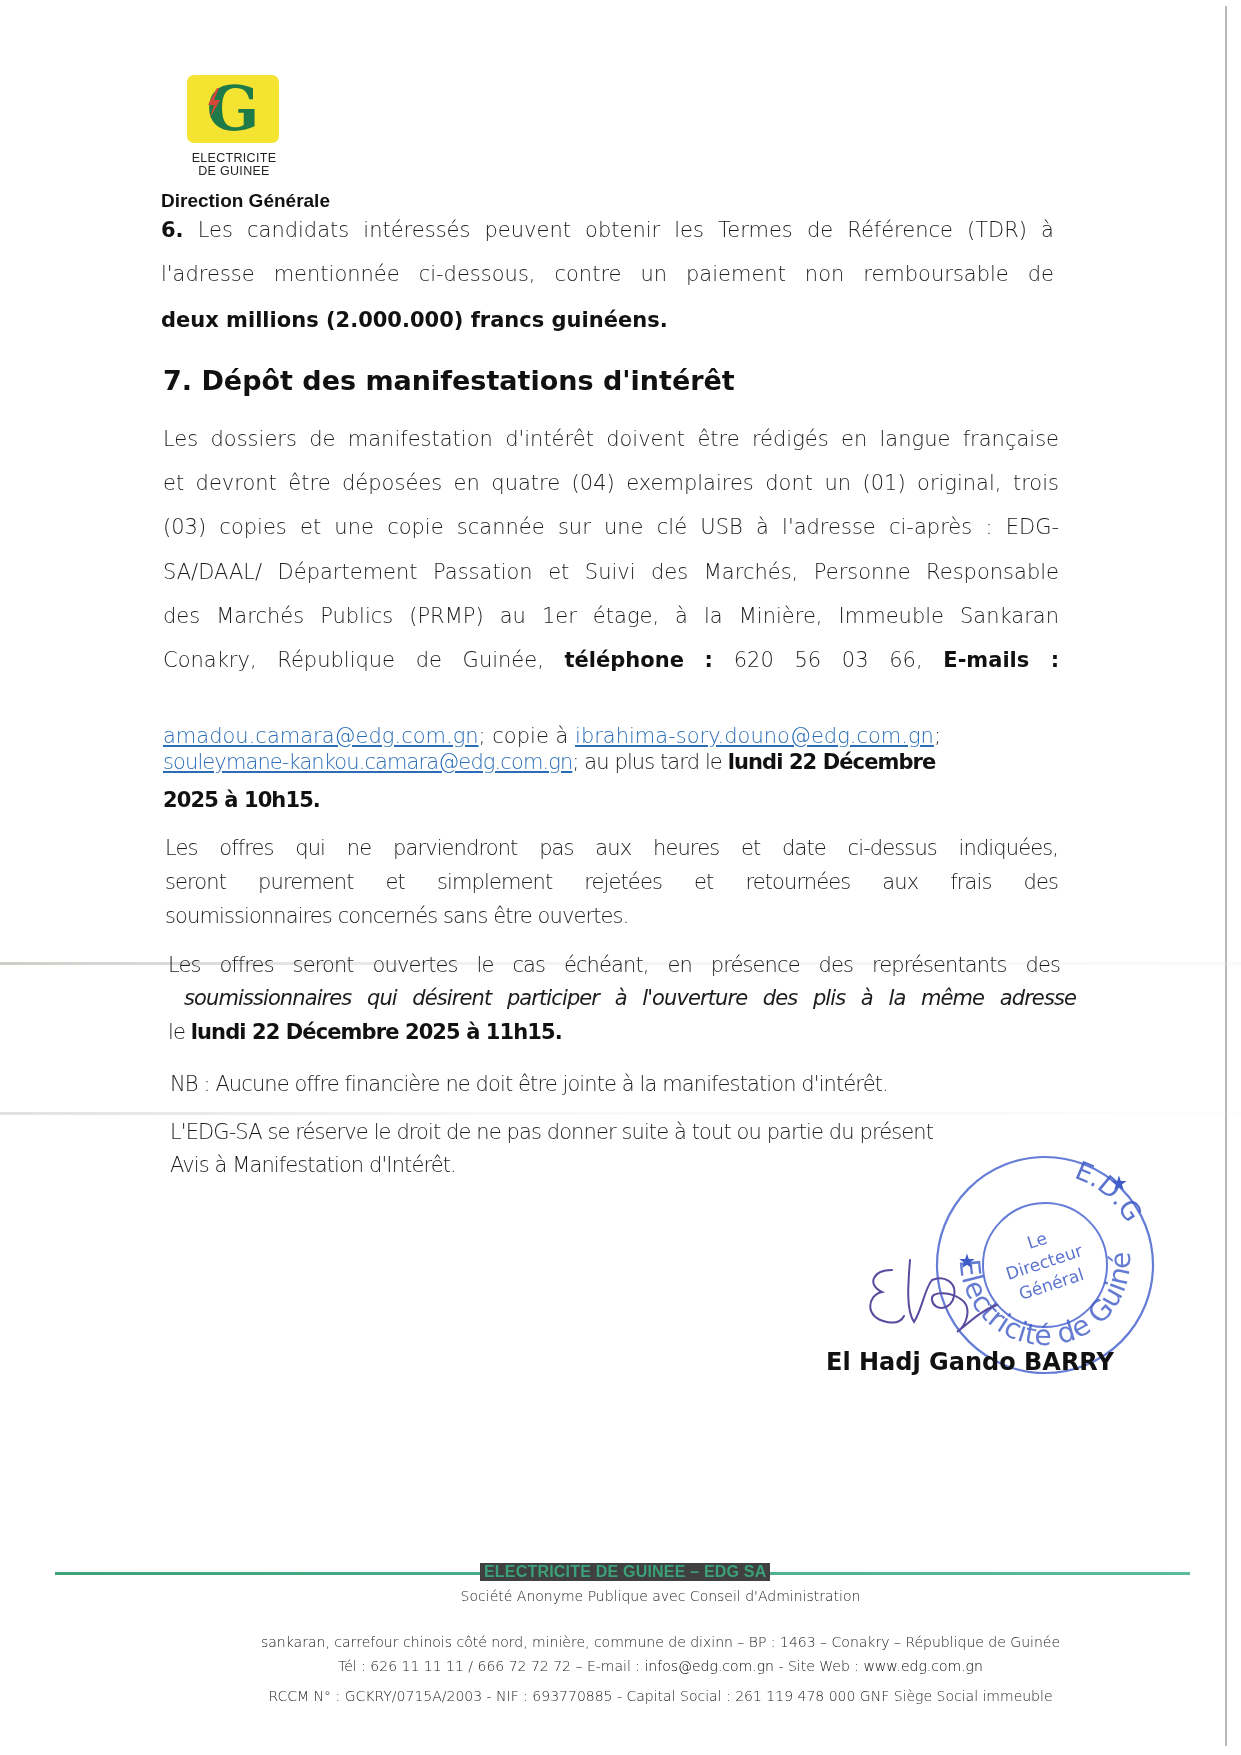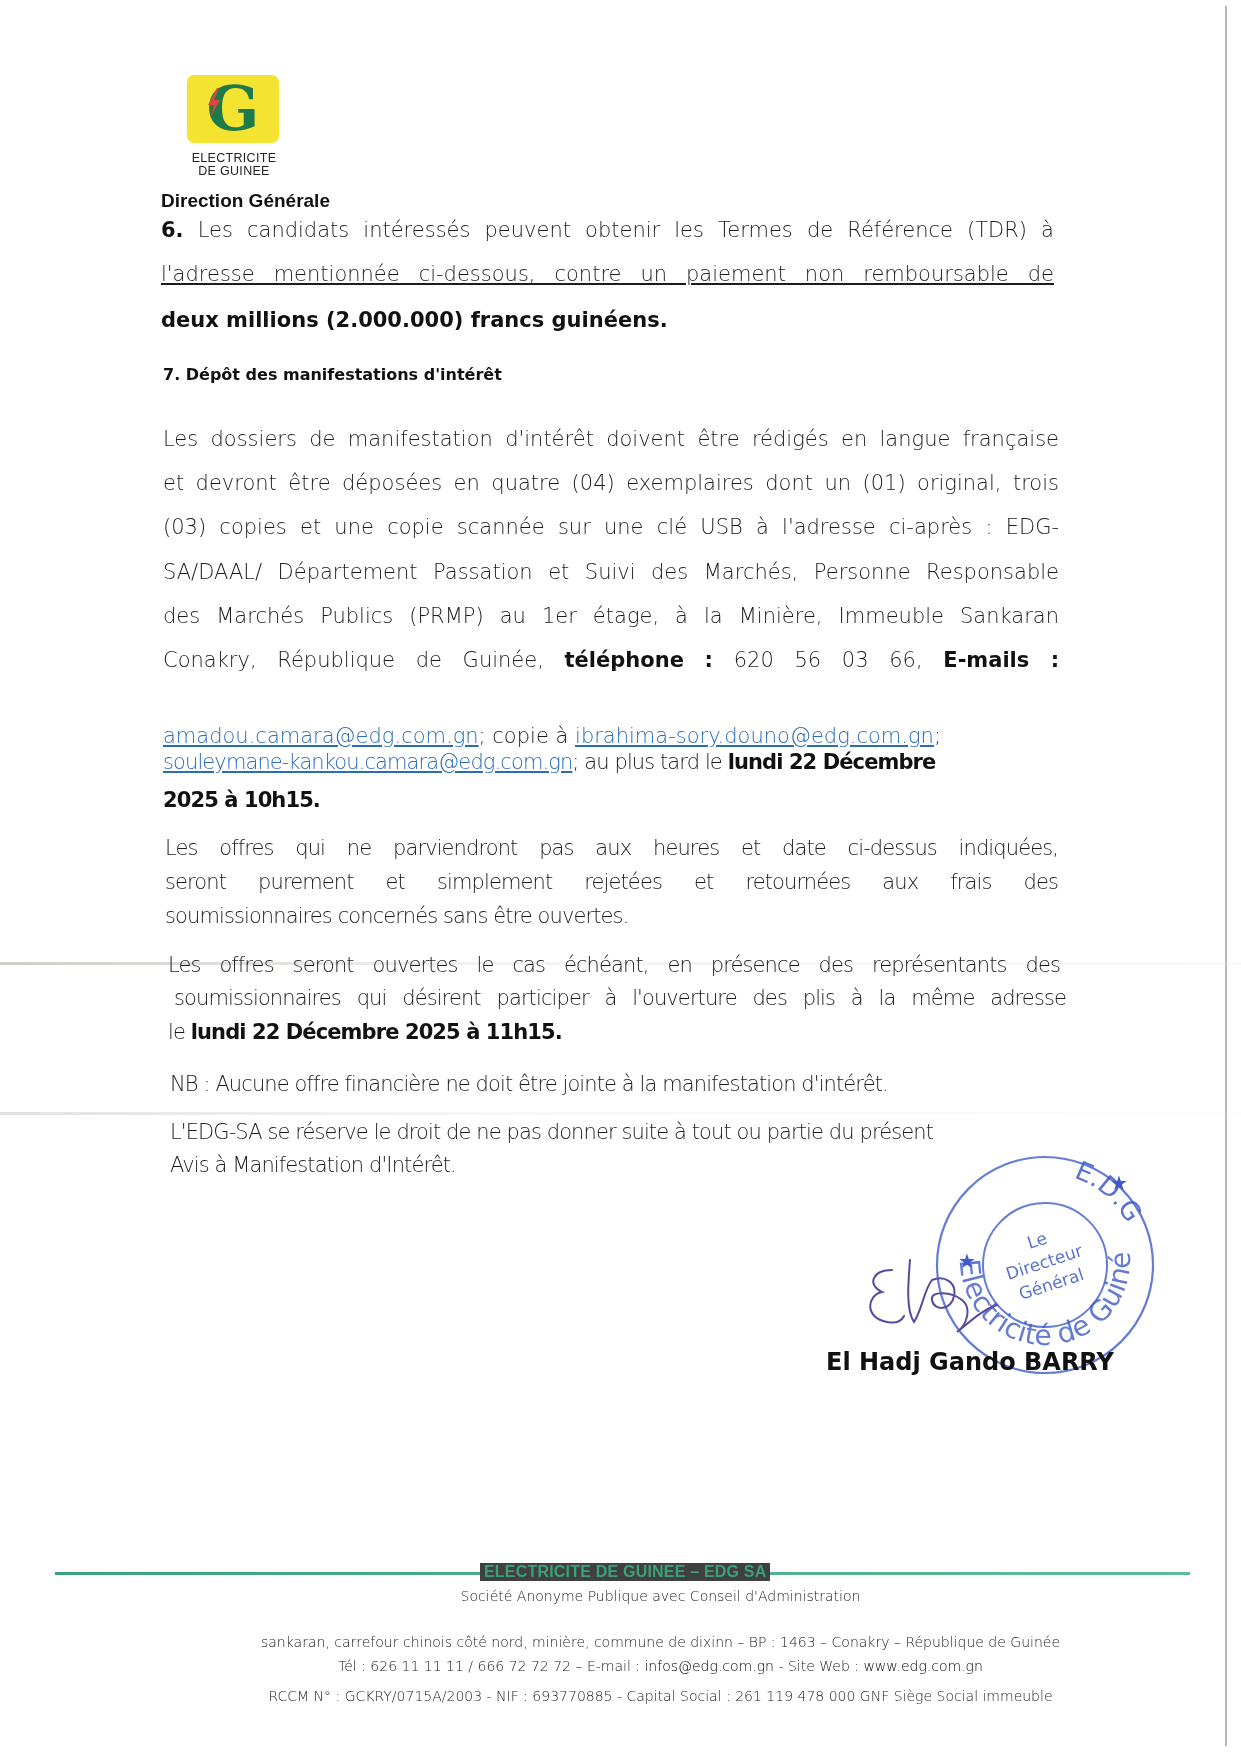--- a/index.html
+++ b/index.html
@@ -12,21 +12,21 @@
   .logo-g { font-family: "DejaVu Serif", serif; font-weight: bold; font-size: 62px; color: #1f7a4a; line-height: 1; position: relative; }
   .logo-bolt { position: absolute; left: 20px; top: 13px; width: 14px; height: 30px; }
   .logo-caption { position: absolute; left: 181px; top: 152px; width: 106px; text-align: center;
                   font-family: "Liberation Sans", sans-serif; font-size: 12.5px; line-height: 13px; color: #222; letter-spacing: .3px; }
   .direction { position: absolute; left: 161px; top: 190px; font-family: "Liberation Sans", sans-serif; font-weight: bold; font-size: 19px; color: #111; }
   .p { position: absolute; font-family: "DejaVu Sans", sans-serif; font-size: 21px; color: #1c1c1c; font-weight: 300; }
   .just { text-align: justify; text-align-last: justify; }
   .b { font-weight: bold; color: #111; }
   a.mail { color: #2a6db6; text-decoration: underline; }
   .narrow { letter-spacing: -0.9px; }
-  .heading7 { position: absolute; left: 163px; top: 365px; font-family: "DejaVu Sans", sans-serif; font-weight: bold; font-size: 16px; color: #111; }
+  .heading7 { position: absolute; left: 163px; top: 365px; font-family: "DejaVu Sans", sans-serif; font-weight: bold; font-size: 27px; color: #111; }
   .sig-name { position: absolute; left: 826px; top: 1348px; font-family: "DejaVu Sans", sans-serif; font-weight: bold; font-size: 24px; color: #111; }
   .stamp { position: absolute; left: 930px; top: 1150px; width: 230px; height: 230px; }
   .signature { position: absolute; left: 862px; top: 1250px; width: 160px; height: 90px; }
   .footer-rule { position: absolute; left: 55px; top: 1572px; width: 1135px; height: 3px; background: linear-gradient(to right, #3ba37a, #49b08a 50%, #5bbd97); }
   .footer-title { position: absolute; left: 0; width: 1241px; top: 1563px; text-align: center; font-family: "Liberation Sans", sans-serif; font-weight: bold;
                   font-size: 16px; color: #3aa17a; letter-spacing: .2px; }
   .footer-line { position: absolute; left: 0; width: 1241px; text-align: center; font-family: "DejaVu Sans", sans-serif; font-size: 14px; color: #222; font-weight: 300; padding-left: 40px; }
   .footer-link { color: #000000; }
 </style>
 </head>
@@ -45,21 +45,21 @@
 <div class="logo-caption">
   <div>ELECTRICITE</div>
   <div>DE GUINEE</div>
 </div>
 <div class="direction">Direction Générale</div>
 
 <div class="p just" style="left:161px;top:218px;width:893px;">
   <span class="b">6.</span>
   <span>Les candidats intéressés peuvent obtenir les Termes de Référence (TDR) à</span>
 </div>
-<div class="p just" style="left:161px;top:262px;width:893px;text-decoration:underline;">l'adresse mentionnée ci-dessous, contre un paiement non remboursable de</div>
+<div class="p just" style="left:161px;top:262px;width:893px;">l'adresse mentionnée ci-dessous, contre un paiement non remboursable de</div>
 <div class="p b" style="left:161px;top:308px;">deux millions (2.000.000) francs guinéens.</div>
 
 <div class="heading7">7. Dépôt des manifestations d'intérêt</div>
 <div class="p just" style="left:163px;top:427px;width:896px;">Les dossiers de manifestation d'intérêt doivent être rédigés en langue française</div>
 <div class="p just" style="left:163px;top:471px;width:896px;">et devront être déposées en quatre (04) exemplaires dont un (01) original, trois</div>
 <div class="p just" style="left:163px;top:515px;width:896px;">(03) copies et une copie scannée sur une clé USB à l'adresse ci-après : EDG-</div>
 <div class="p just" style="left:163px;top:560px;width:896px;">SA/DAAL/ Département Passation et Suivi des Marchés, Personne Responsable</div>
 <div class="p just" style="left:163px;top:604px;width:896px;">des Marchés Publics (PRMP) au 1er étage, à la Minière, Immeuble Sankaran</div>
 <div class="p just" style="left:163px;top:648px;width:896px;">
   <span>Conakry, République de Guinée,</span>
@@ -76,21 +76,21 @@
   <a class="mail">souleymane-kankou.camara@edg.com.gn</a><span>; au plus tard le</span>
   <span class="b">lundi 22 Décembre</span>
 </div>
 <div class="p b narrow" style="left:163px;top:788px;">2025 à 10h15.</div>
 
 <div class="p just narrow" style="left:165px;top:836px;width:893px;">Les offres qui ne parviendront pas aux heures et date ci-dessus indiquées,</div>
 <div class="p just narrow" style="left:165px;top:870px;width:893px;">seront purement et simplement rejetées et retournées aux frais des</div>
 <div class="p narrow" style="left:165px;top:904px;">soumissionnaires concernés sans être ouvertes.</div>
 
 <div class="p just narrow" style="left:168px;top:953px;width:892px;">Les offres seront ouvertes le cas échéant, en présence des représentants des</div>
-<div class="p just narrow" style="left:174px;top:986px;width:892px;">soumissionnaires qui désirent participer à l'ouverture des plis à la même adresse</div>
+<div class="p just narrow" style="left:184px;top:986px;width:892px;font-style:italic;">soumissionnaires qui désirent participer à l'ouverture des plis à la même adresse</div>
 <div class="p narrow" style="left:168px;top:1020px;">
   <span>le</span>
   <span class="b">lundi 22 Décembre 2025 à 11h15.</span>
 </div>
 
 <div class="p narrow" style="left:170px;top:1072px;">NB : Aucune offre financière ne doit être jointe à la manifestation d'intérêt.</div>
 
 <div class="p narrow" style="left:170px;top:1120px;">L'EDG-SA se réserve le droit de ne pas donner suite à tout ou partie du présent</div>
 <div class="p narrow" style="left:170px;top:1153px;">Avis à Manifestation d'Intérêt.</div>
 

